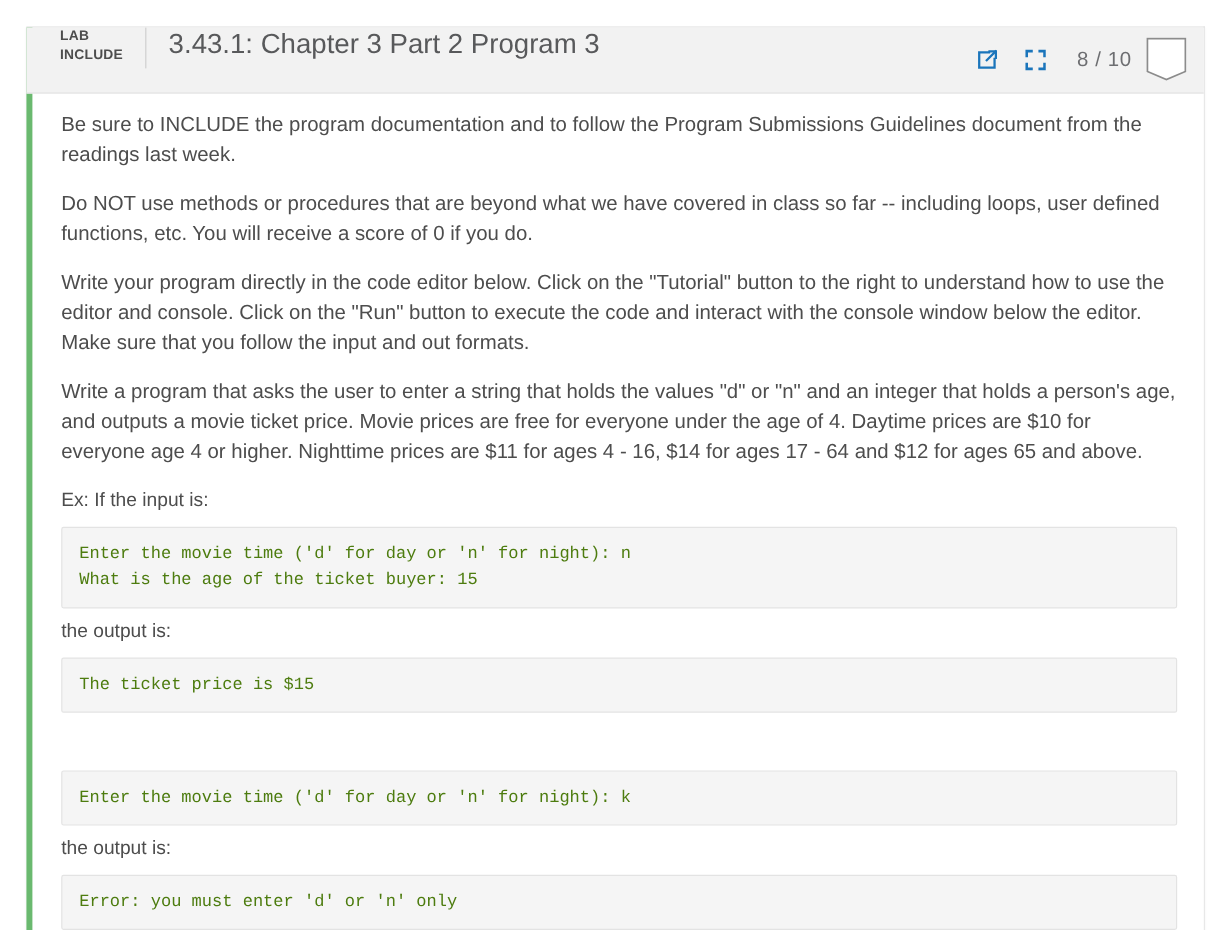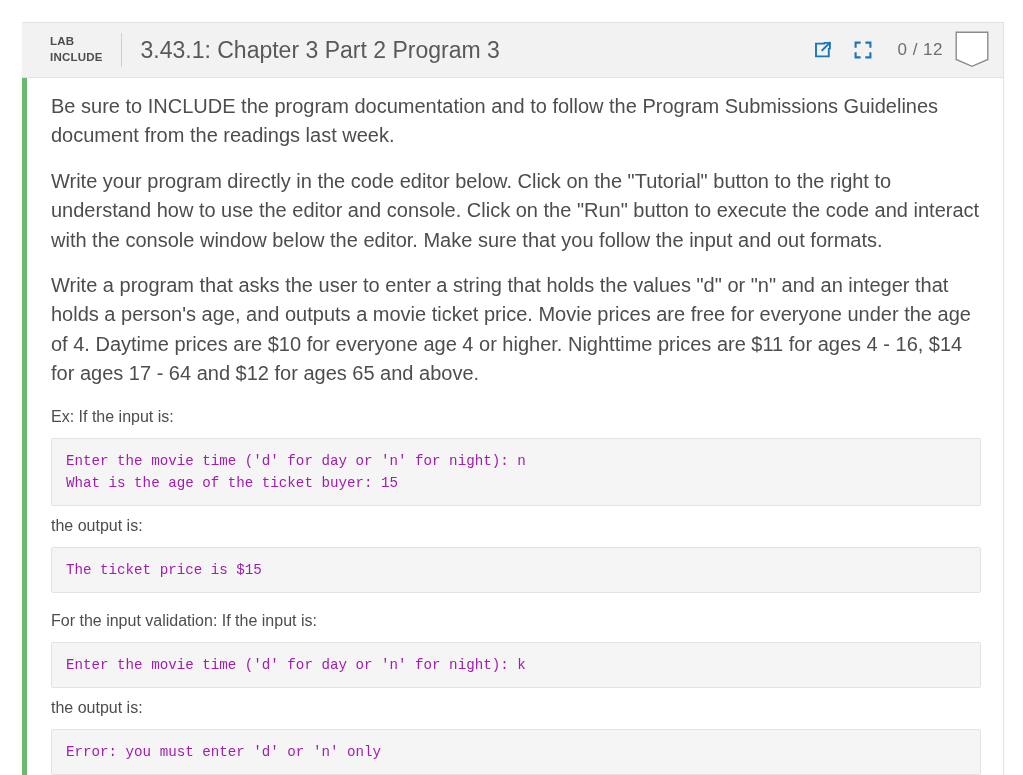--- a/index.html
+++ b/index.html
@@ -38,21 +38,20 @@
     background: #6ab96f;
   }
 
   
   .activity-header {
     position: relative;
     height: 55px;
     background: #f2f2f2;
     border-bottom: 1px solid #e3e3e3;
     display: flex;
-    align-items: center;
     padding-left: 5px;
   }
   .lab-tag {
     padding: 0 18px 0 23px;
     font-size: 11.5px;
     font-weight: bold;
     line-height: 1.35;
     color: #4d4d4d;
     letter-spacing: 0.2px;
     white-space: nowrap;
@@ -105,41 +104,41 @@
     flex: 0 0 auto;
   }
 
   
   .activity-body {
     padding: 14px 22px 0 29px;
     background: #ffffff;
   }
   .activity-body p {
     margin: 0 0 16px 0;
-    font-size: 20px;
+    font-size: 17px;
     line-height: 1.47;
     color: #4d4d4d;
   }
   p.tight { margin-bottom: 11px; }
 
   
   pre.code-block {
     margin: 0 0 8px 0;
     background: #f5f5f5;
     border: 1px solid #e3e3e3;
     border-radius: 2px;
     padding: 11px 14px;
     font-family: "Liberation Mono", "DejaVu Sans Mono", monospace;
     font-size: 14.2px;
     line-height: 1.55;
-    color: #a21caf;
+    color: #4d7c0f;
     white-space: pre;
     overflow-x: auto;
   }
-  pre.code-block.spaced-after { margin-bottom: 16px; }
+  pre.code-block.spaced-after { margin-bottom: 48px; }
   .caption {
     margin: 0 0 10px 0;
     font-size: 16px;
     line-height: 1.45;
     color: #4d4d4d;
   }
 </style>
 </head>
 <body>
 
@@ -169,42 +168,42 @@
         <span>
           <svg width="20" height="20" viewBox="0 0 20 20" fill="none">
             <path d="M2.6 6.6V2.6h4" stroke="#1b75bb" stroke-width="2.1" fill="none" stroke-linecap="square"></path>
             <path d="M13.4 2.6h4v4" stroke="#1b75bb" stroke-width="2.1" fill="none" stroke-linecap="square"></path>
             <path d="M17.4 13.4v4h-4" stroke="#1b75bb" stroke-width="2.1" fill="none" stroke-linecap="square"></path>
             <path d="M6.6 17.4h-4v-4" stroke="#1b75bb" stroke-width="2.1" fill="none" stroke-linecap="square"></path>
           </svg>
         </span>
       </button>
 
-      <div class="score-text">0 / 12</div>
+      <div class="score-text">8 / 10</div>
 
       <span class="ribbon">
         <svg width="34" height="38" viewBox="0 0 34 38" fill="none">
           <path d="M1.2 1.2h31.6v27.3L17 35.3 1.2 28.5z" stroke="#8c8c8c" stroke-width="1.4" fill="#ffffff"></path>
         </svg>
       </span>
     </div>
   </div>
 
   <div class="activity-body">
     <p>Be sure to INCLUDE the program documentation and to follow the Program Submissions Guidelines document from the readings last week.</p>
+    <p>Do NOT use methods or procedures that are beyond what we have covered in class so far -- including loops, user defined functions, etc. You will receive a score of 0 if you do.</p>
     <p>Write your program directly in the code editor below. Click on the "Tutorial" button to the right to understand how to use the editor and console. Click on the "Run" button to execute the code and interact with the console window below the editor. Make sure that you follow the input and out formats.</p>
     <p>Write a program that asks the user to enter a string that holds the values "d" or "n" and an integer that holds a person's age, and outputs a movie ticket price. Movie prices are free for everyone under the age of 4. Daytime prices are $10 for everyone age 4 or higher. Nighttime prices are $11 for ages 4 - 16, $14 for ages 17 - 64 and $12 for ages 65 and above.</p>
 
     <div class="caption">Ex: If the input is:</div>
     <pre class="code-block">Enter the movie time ('d' for day or 'n' for night): n
 What is the age of the ticket buyer: 15</pre>
 
     <div class="caption">the output is:</div>
     <pre class="code-block spaced-after">The ticket price is $15</pre>
 
-    <div class="caption">For the input validation: If the input is:</div>
     <pre class="code-block">Enter the movie time ('d' for day or 'n' for night): k</pre>
 
     <div class="caption">the output is:</div>
     <pre class="code-block">Error: you must enter 'd' or 'n' only</pre>
   </div>
 
 </div>
 
 </body></html>

